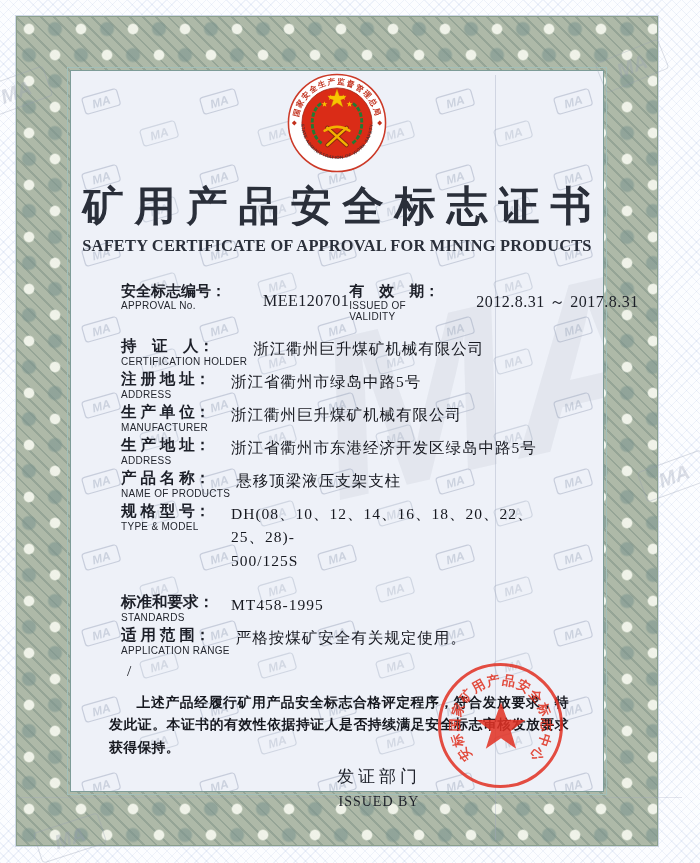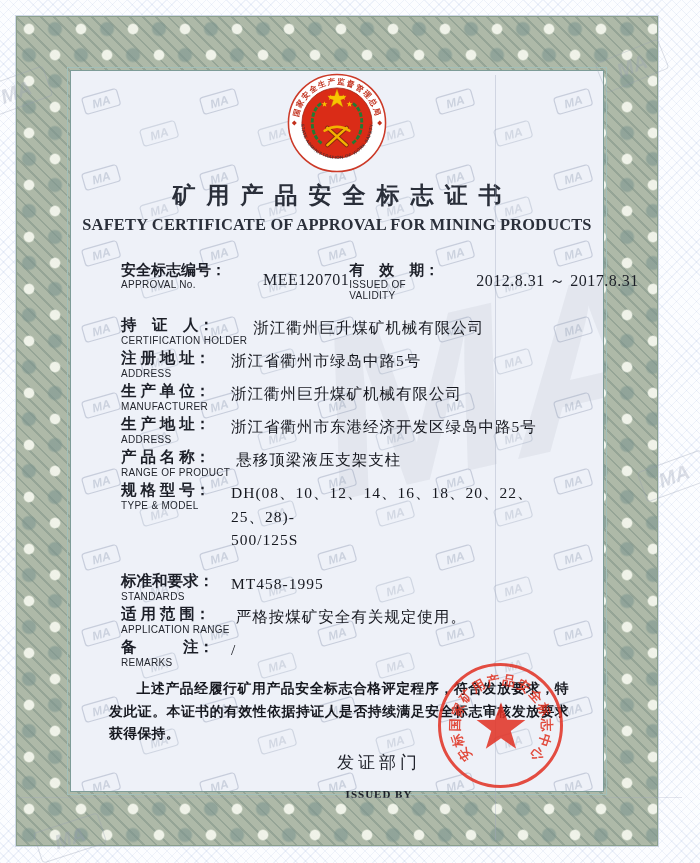--- a/index.html
+++ b/index.html
@@ -29,21 +29,21 @@
     box-shadow: inset 0 0 0 1px #8ba08c, 0 0 0 1px #cfd8e6;
   }
   .content{
     position:absolute;inset:54px;background:#eef1f8;
     border:1px solid #7d9c98;outline:1px solid #a2bfb9;outline-offset:2px;
   }
   .wm-svg{position:absolute;inset:0;width:100%;height:100%;z-index:0;}
   .inner{position:relative;z-index:1;height:100%;}
 
   .emblem{width:100px;height:100px;margin:2px auto 0;display:block;}
-  .title{margin-top:10px;text-align:center;font-size:23px;font-weight:bold;
+  .title{margin-top:10px;text-align:center;font-size:41px;font-weight:bold;
          letter-spacing:11px;padding-left:11px;color:#2a2f3a;line-height:1.15;}
   .subtitle{margin-top:6px;text-align:center;font-size:16.4px;font-weight:bold;
             letter-spacing:.2px;color:#2a2f3a;}
 
   .meta{display:flex;justify-content:space-between;align-items:flex-start;
         padding:0 40px 0 50px;margin-top:26px;}
   .lab-cn{font-size:15px;font-weight:bold;white-space:nowrap;}
   .lab-en{font-size:10px;letter-spacing:.3px;color:#23262e;
           font-family:Liberation Sans, sans-serif;margin-top:-1px;}
   .meta-item{display:flex;align-items:flex-start;gap:34px;}
@@ -55,21 +55,21 @@
   .flab{min-width:104px;flex:none;}
   .flab .lab-cn{font-size:15.5px;}
   .fval{font-size:15.5px;margin-left:6px;margin-top:1px;letter-spacing:1px;
         white-space:pre-line;line-height:1.5;color:#16181f;}
 
   .statement{margin:10px 34px 0 38px;font-size:13.8px;font-weight:600;line-height:1.62;
              text-align:justify;text-indent:2em;letter-spacing:.4px;color:#16181f;}
 
   .issued{margin-top:6px;text-align:center;transform:translateX(42px);}
   .issued-cn{font-size:17px;font-weight:normal;letter-spacing:4px;}
-  .issued-en{font-size:11px;letter-spacing:1px;margin-top:14px;font-weight:bold;}
+  .issued-en{font-size:14px;letter-spacing:1px;margin-top:6px;}
   .date{margin-top:8px;text-align:center;transform:translateX(88px);
         font-size:15.5px;font-weight:600;letter-spacing:.5px;}
 
   
   .stamp{position:absolute;left:438px;top:663px;width:125px;height:125px;z-index:5;opacity:.86;}
   .stamp-circle{position:absolute;inset:0;border:3.5px solid #e23124;border-radius:50%;}
   .stamp-ring{position:absolute;inset:0;}
   .stamp-ring span{position:absolute;left:50%;top:50%;width:18px;height:18px;margin:-9px;
     display:flex;align-items:center;justify-content:center;
     font-size:13px;font-weight:bold;color:#e0301f;transform-origin:center;}
@@ -193,21 +193,21 @@
           <div class="frow">
             <div class="flab">
               <div class="lab-cn">生 产 地 址：</div>
               <div class="lab-en">ADDRESS</div>
             </div>
             <div class="fval">浙江省衢州市东港经济开发区绿岛中路5号</div>
           </div>
           <div class="frow">
             <div class="flab">
               <div class="lab-cn">产 品 名 称：</div>
-              <div class="lab-en">RANGE OF PRODUCT</div>
+              <div class="lab-en">NAME OF PRODUCTS</div>
             </div>
             <div class="fval">悬移顶梁液压支架支柱</div>
           </div>
           <div class="frow">
             <div class="flab">
               <div class="lab-cn">规 格 型 号：</div>
               <div class="lab-en">TYPE &amp; MODEL</div>
             </div>
             <div class="fval">DH(08、10、12、14、16、18、20、22、25、28)-
 500/125S</div>
@@ -223,24 +223,20 @@
             <div class="fval">MT458-1995</div>
           </div>
           <div class="frow">
             <div class="flab">
               <div class="lab-cn">适 用 范 围：</div>
               <div class="lab-en">APPLICATION RANGE</div>
             </div>
             <div class="fval">严格按煤矿安全有关规定使用。</div>
           </div>
           <div class="frow">
-            <div class="flab">
-              <div class="lab-cn">备　　　注：</div>
-              <div class="lab-en">REMARKS</div>
-            </div>
             <div class="fval">/</div>
           </div>
         </div>
 
         <div class="statement">上述产品经履行矿用产品安全标志合格评定程序，符合发放要求，特发此证。本证书的有效性依据持证人是否持续满足安全标志审核发放要求获得保持。</div>
 
         <div class="issued">
           <div class="issued-cn">发证部门</div>
           <div class="issued-en">ISSUED BY</div>
         </div>

